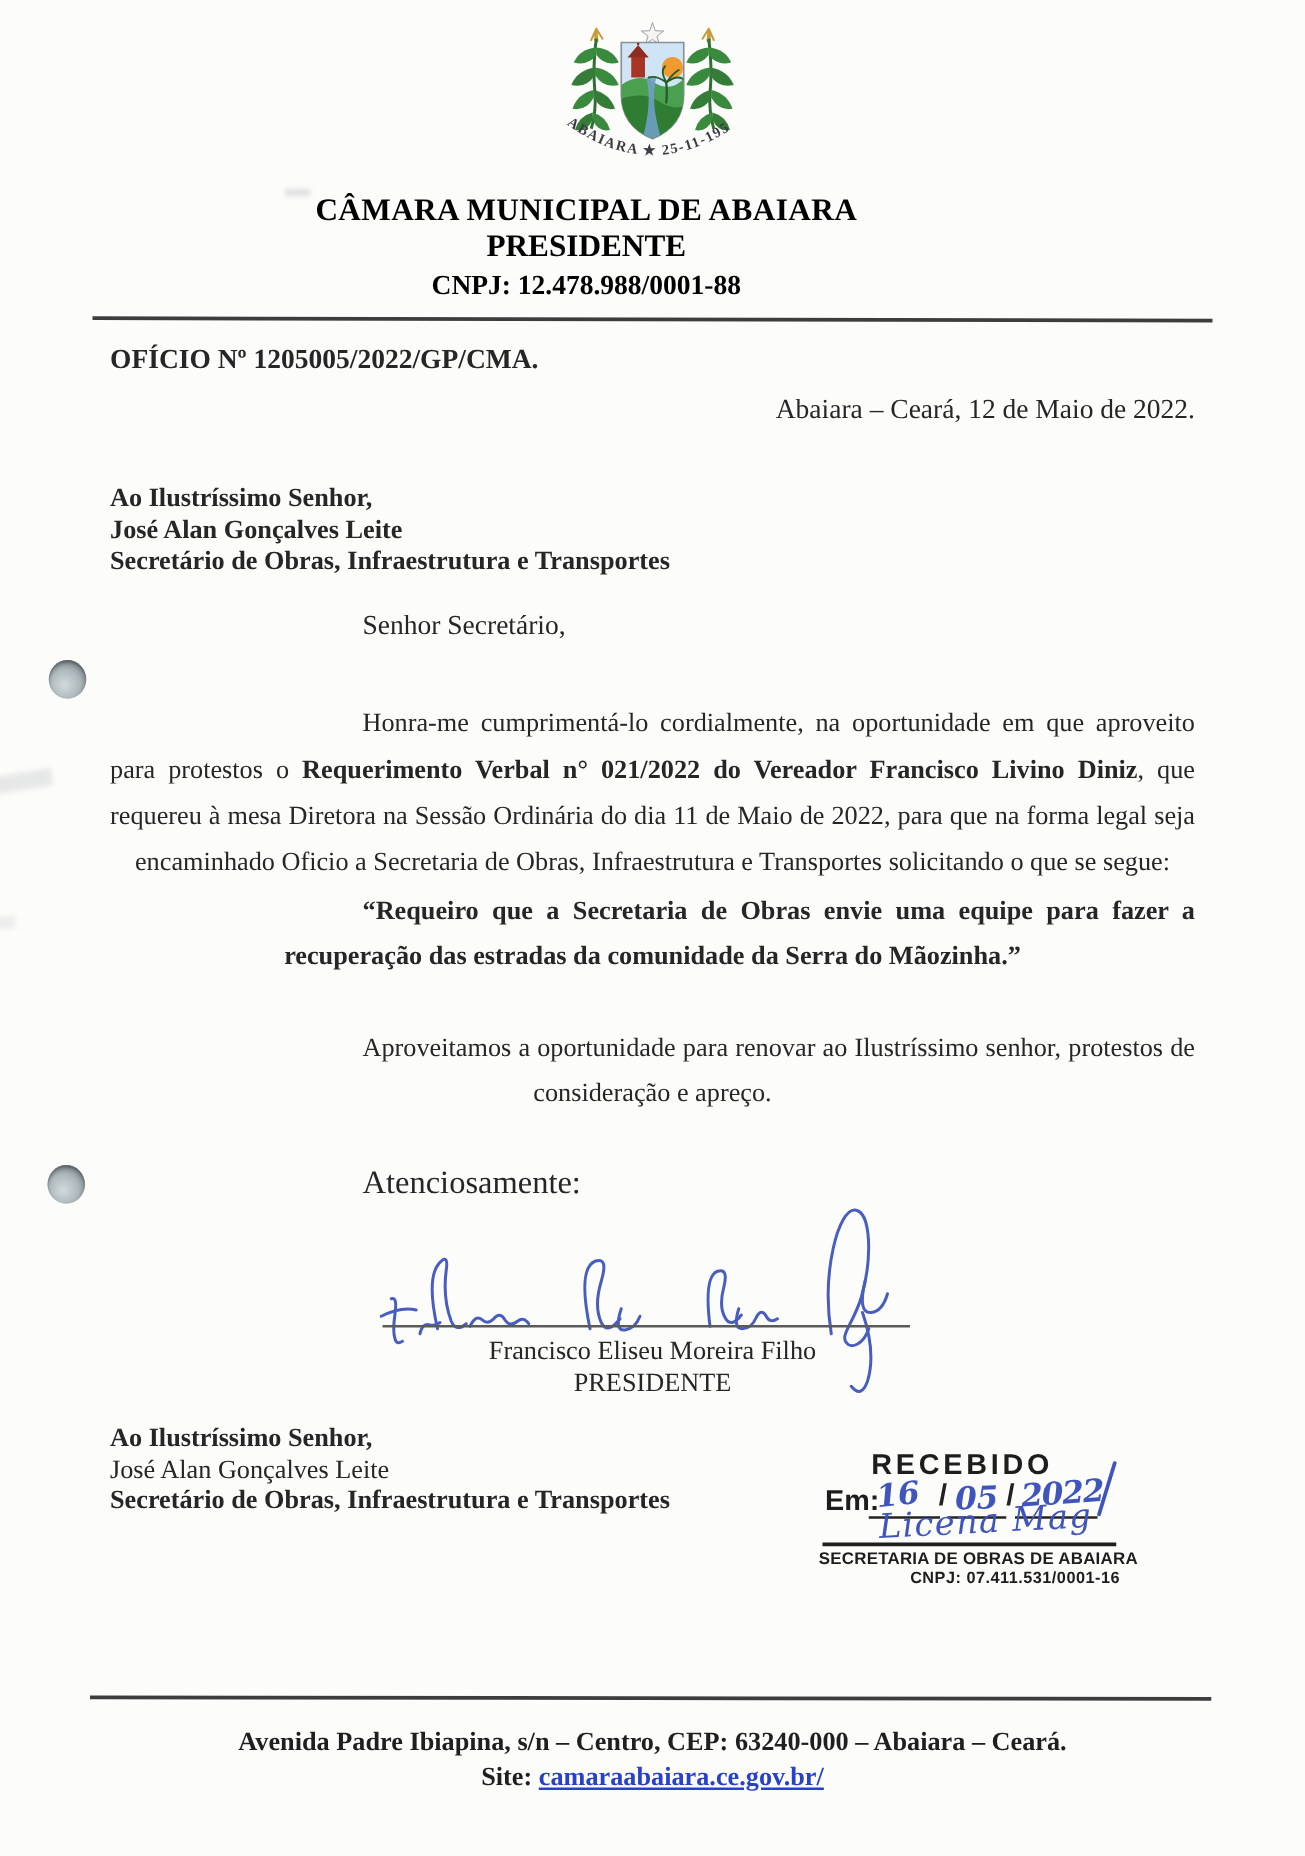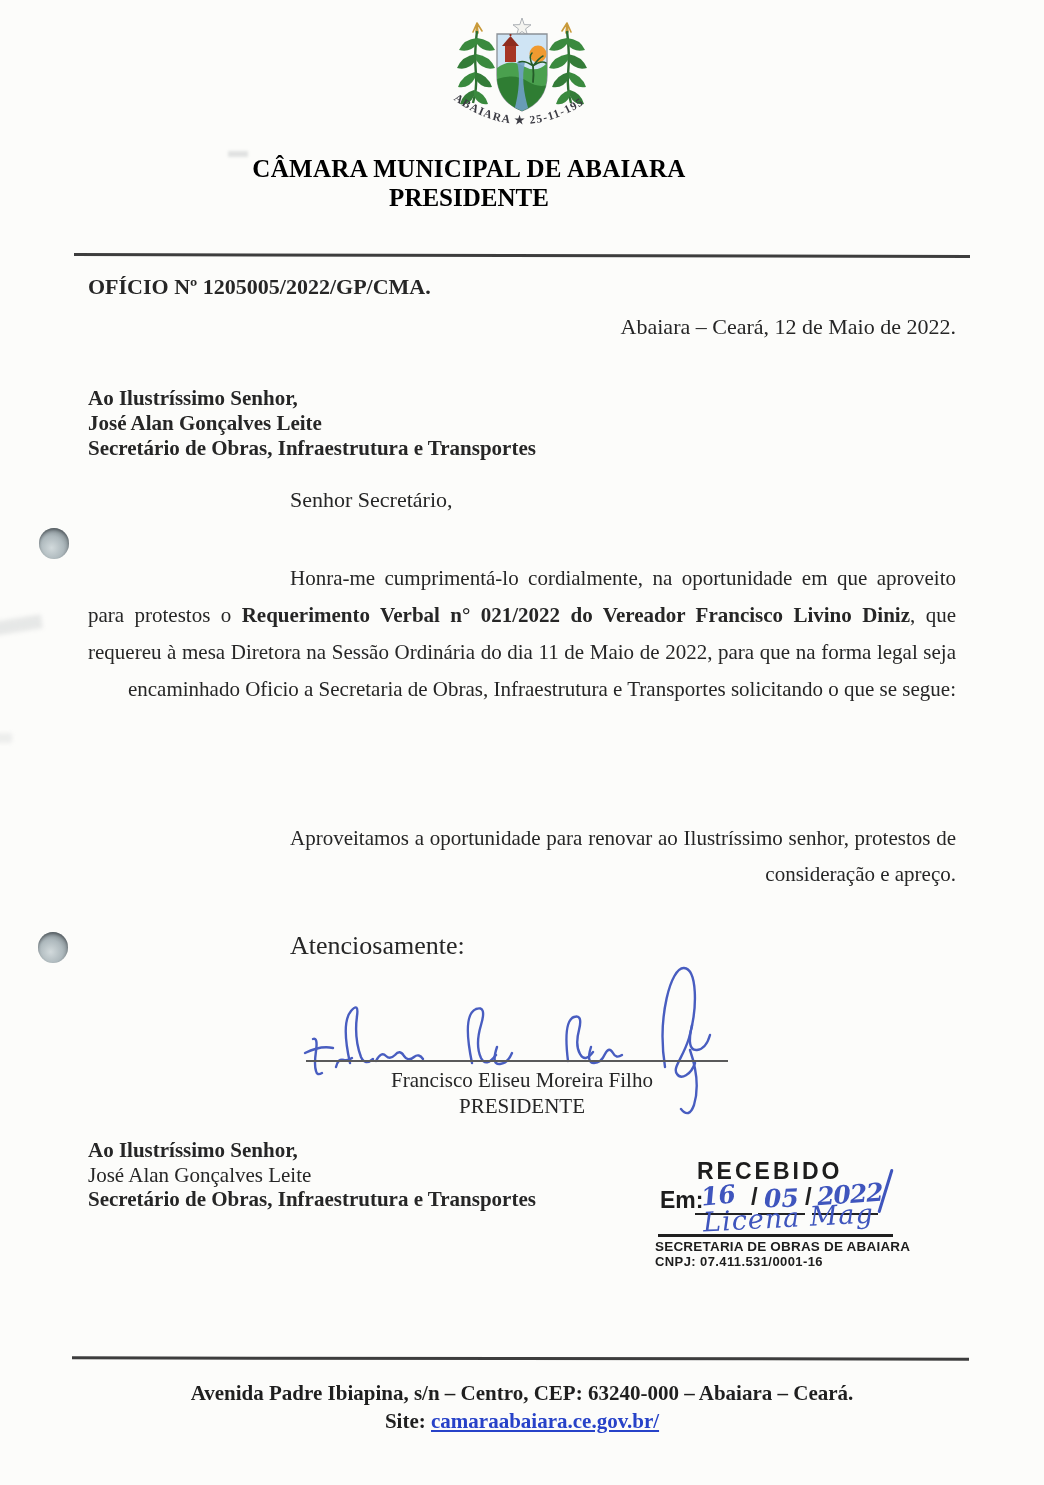--- a/index.html
+++ b/index.html
@@ -39,21 +39,21 @@
   .dateline{left:0;top:314px;width:956px;text-align:right;font-size:22px;}
 
   .addr-top{left:88px;top:386px;font-size:21px;line-height:25px;font-weight:bold;}
   .salutation{left:290px;top:487px;font-size:22px;}
 
   .para{position:absolute;left:88px;width:868px;font-size:21px;}
   .p1{top:560px;line-height:37px;}
   .quote{top:710px;line-height:36px;font-weight:bold;}
   .p2{top:820px;line-height:36px;}
   .jl{text-align:justify;text-align-last:justify;}
-  .ll{text-align:right;}
+  .ll{text-align:center;}
   .ind{padding-left:202px;}
 
   .closing{left:290px;top:931px;font-size:26px;}
 
   .sig-svg{left:300px;top:955px;width:440px;height:170px;}
   .sig-line{left:306px;top:1060px;width:422px;height:2px;background:#5a5a5a;}
   .sig-name{left:0;top:1068px;width:1044px;text-align:center;font-size:21px;}
   .sig-title{left:0;top:1094px;width:1044px;text-align:center;font-size:21px;}
 
   .addr-bottom{left:88px;top:1138px;font-size:21px;line-height:24.5px;}
@@ -67,21 +67,21 @@
   .hw-month{left:109px;top:26px;transform:rotate(-2deg);}
   .hw-year{left:162px;top:22px;transform:rotate(-4deg);letter-spacing:-1px;}
   .stamp-slash{position:absolute;top:25px;font-size:24px;font-weight:bold;color:#222;}
   .sl1{left:96px;} .sl2{left:150px;}
   .u{position:absolute;top:55px;height:2px;background:#232323;}
   .u1{left:40px;width:57px;} .u2{left:103px;width:47px;} .u3{left:157px;width:66px;}
   .blue-flick{position:absolute;left:229px;top:10px;width:3px;height:46px;background:#3f55bd;transform:rotate(17deg);border-radius:2px;}
   .hw-sig{position:absolute;left:48px;top:44px;font-family:"DejaVu Serif",serif;font-style:italic;color:#3f55bd;font-size:27px;transform:rotate(-3deg);letter-spacing:1px;white-space:nowrap;}
   .stamp-line{position:absolute;left:3px;top:76px;width:235px;height:3px;background:#1f1f1f;}
   .stamp-org{position:absolute;left:0;top:81px;width:241px;text-align:center;font-size:13.5px;font-weight:bold;letter-spacing:.2px;white-space:nowrap;}
-  .stamp-cnpj{position:absolute;left:0;top:96px;width:241px;text-align:left;font-size:13px;font-weight:bold;letter-spacing:.4px;}
+  .stamp-cnpj{position:absolute;left:0;top:96px;width:241px;text-align:right;font-size:13px;font-weight:bold;letter-spacing:.4px;}
 
   
   .footer-address{left:0;top:1381px;width:1044px;text-align:center;font-size:21px;font-weight:bold;color:#1f1f1f;}
   .footer-site{left:0;top:1409px;width:1044px;text-align:center;font-size:21px;font-weight:bold;color:#1f1f1f;}
   .site-link{color:#2742c8;text-decoration:underline;cursor:pointer;}
 </style>
 </head>
 <body>
 
 <div class="page">
@@ -147,20 +147,21 @@
     </g>
 
     <text font-size="11.5" font-weight="bold" fill="#3c3c44" letter-spacing="1.3" font-family="Liberation Serif, serif">
       <textPath href="#bannerArc" startOffset="50%" text-anchor="middle">ABAIARA ★ 25-11-1957</textPath>
     </text>
   </svg>
 
   <div class="abs title-block">
     <div class="org-name">CÂMARA MUNICIPAL DE ABAIARA</div>
     <div class="org-role">PRESIDENTE</div>
+    <div class="org-cnpj">CNPJ: 12.478.988/0001-88</div>
   </div>
   <div class="rule rule-top"></div>
 
   <div class="abs reference">OFÍCIO Nº 1205005/2022/GP/CMA.</div>
   <div class="abs dateline">Abaiara – Ceará, 12 de Maio de 2022.</div>
 
   <div class="abs addr-top">
     <div>Ao Ilustríssimo Senhor,</div>
     <div>José Alan Gonçalves Leite</div>
     <div>Secretário de Obras, Infraestrutura e Transportes</div>
@@ -168,20 +169,24 @@
 
   <div class="abs salutation">Senhor Secretário,</div>
 
   <div class="para p1">
     <div class="jl ind">Honra-me cumprimentá-lo cordialmente, na oportunidade em que aproveito</div>
     <div class="jl"><span>para protestos o </span><span class="b">Requerimento Verbal n° 021/2022 do Vereador Francisco Livino Diniz</span><span>, que</span></div>
     <div class="jl">requereu à mesa Diretora na Sessão Ordinária do dia 11 de Maio de 2022, para que na forma legal seja</div>
     <div class="ll">encaminhado Oficio a Secretaria de Obras, Infraestrutura e Transportes solicitando o que se segue:</div>
   </div>
 
+  <div class="para quote">
+    <div class="jl ind">“Requeiro que a Secretaria de Obras envie uma equipe para fazer a</div>
+    <div class="ll">recuperação das estradas da comunidade da Serra do Mãozinha.”</div>
+  </div>
 
   <div class="para p2">
     <div class="jl ind">Aproveitamos a oportunidade para renovar ao Ilustríssimo senhor, protestos de</div>
     <div class="ll">consideração e apreço.</div>
   </div>
 
   <div class="abs closing">Atenciosamente:</div>
 
   <svg class="abs sig-svg" viewBox="0 0 440 170" xmlns="http://www.w3.org/2000/svg">
     <g stroke="#3f55bd" stroke-width="2.4" fill="none" stroke-linecap="round" stroke-linejoin="round" opacity="0.95">

